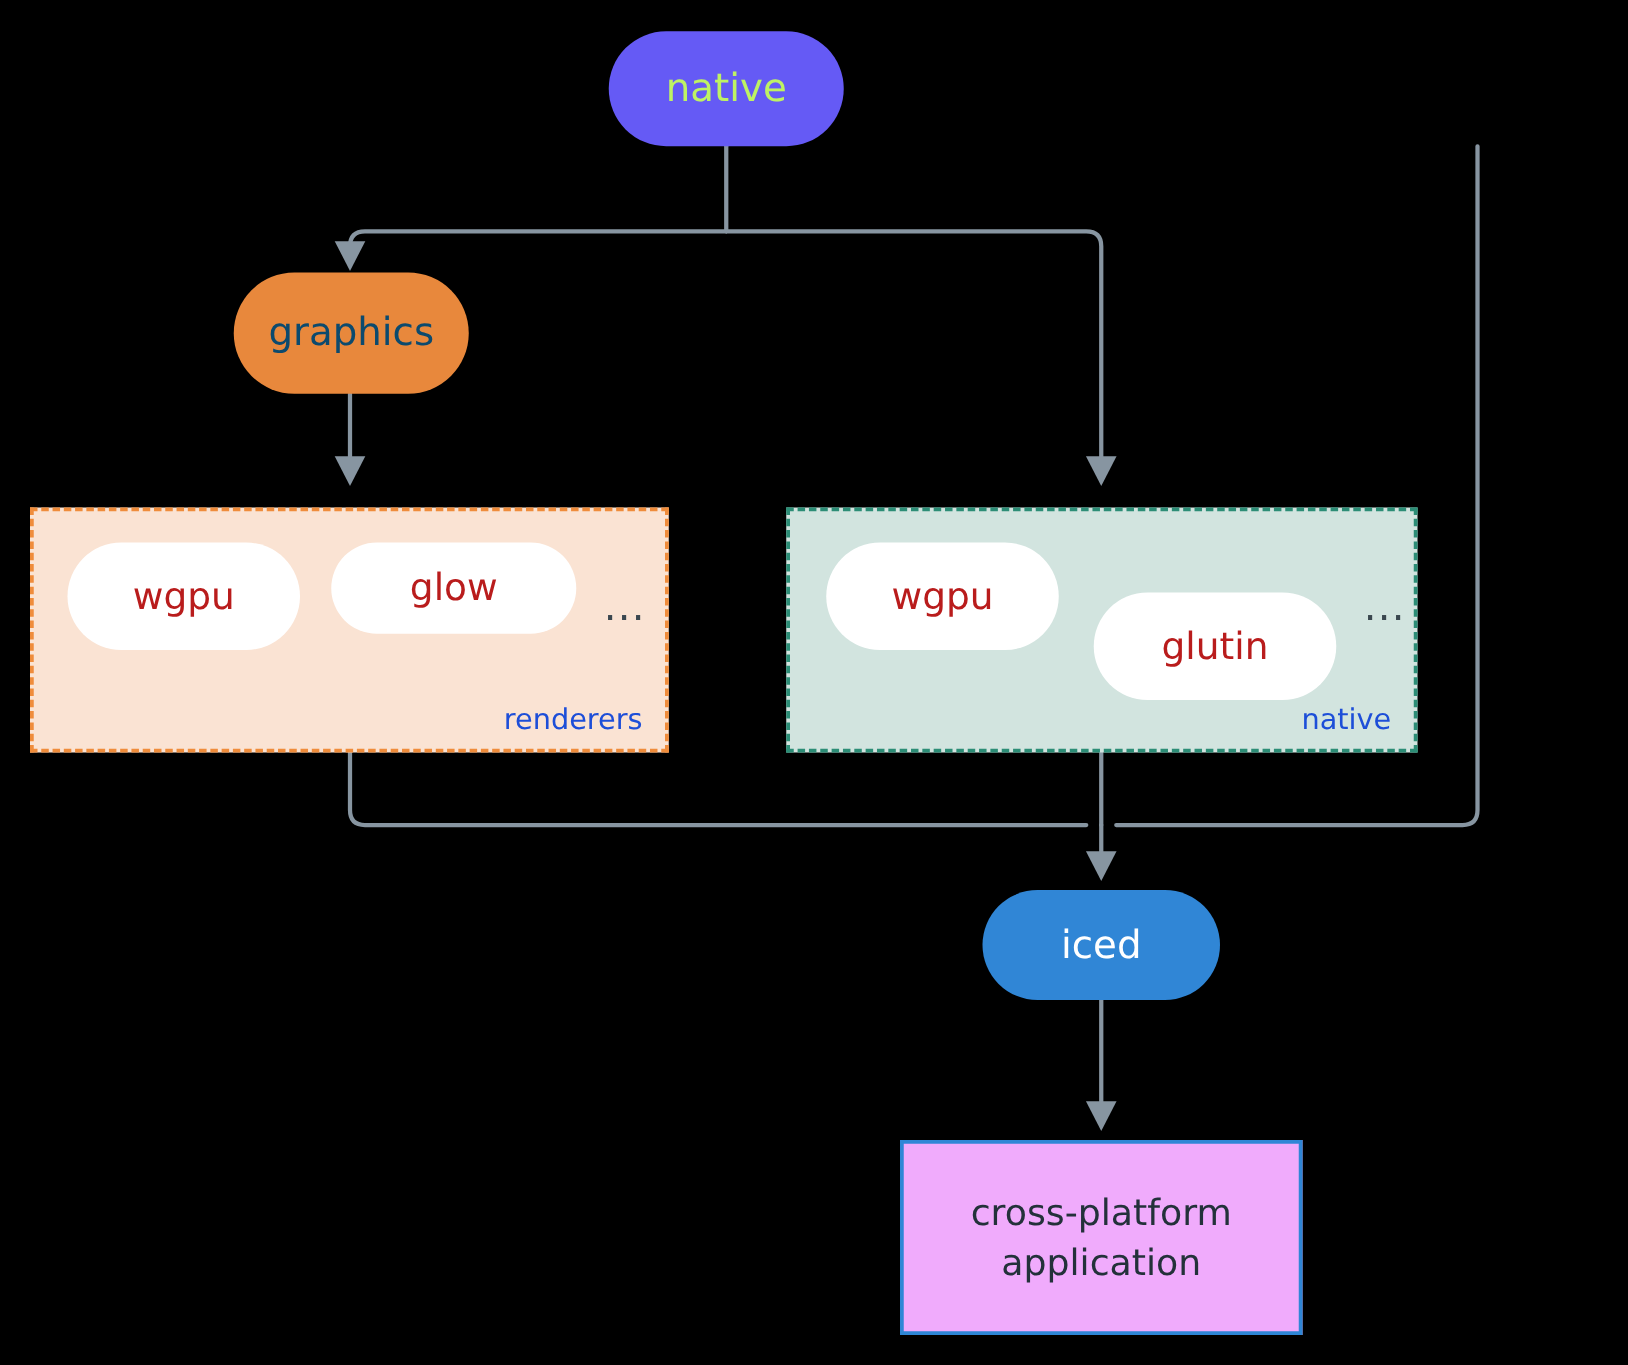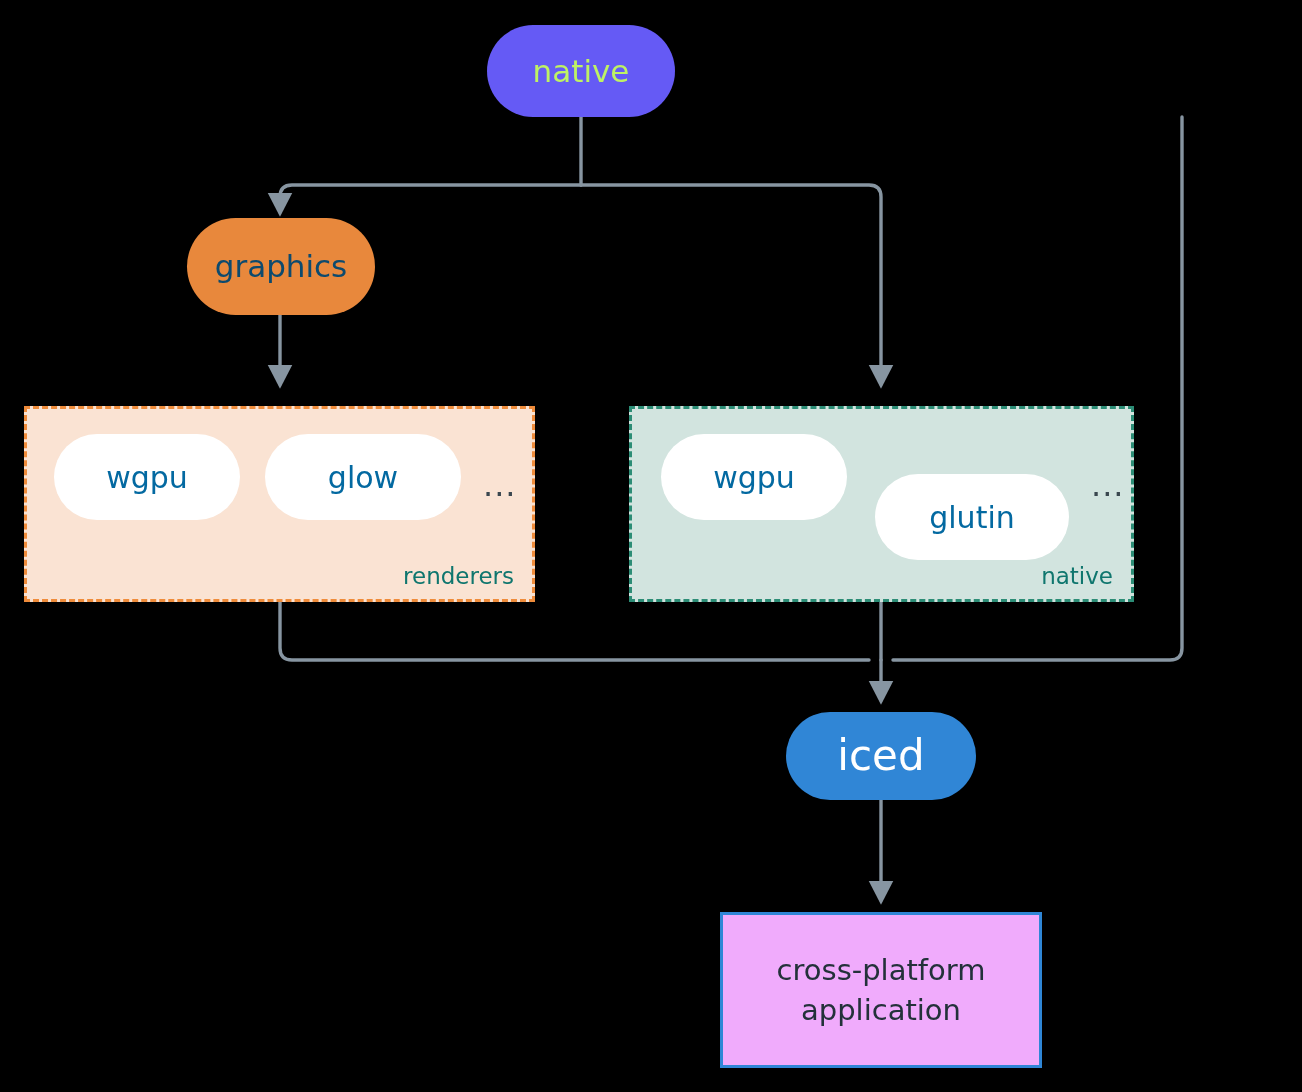--- a/index.html
+++ b/index.html
@@ -46,21 +46,21 @@
     font-size: 31px;
   }
   .pill-orange {
     background: #e8883c;
     color: #0c4a6e;
     font-size: 31px;
   }
   .pill-blue {
     background: #3086d6;
     color: #ffffff;
-    font-size: 42px;
+    font-size: 31px;
   }
 
   
   .cluster {
     position: absolute;
     box-sizing: border-box;
     border-style: dashed;
     border-width: 3px;
   }
   .cluster-renderers {
@@ -69,34 +69,34 @@
   }
   .cluster-shells {
     background: #d2e4df;
     border-color: #2c8d76;
   }
   .cluster-label {
     position: absolute;
     right: 18px;
     bottom: 10px;
     font-size: 23px;
-    color: #0f766e;
+    color: #1d4ed8;
     white-space: nowrap;
   }
 
   
   .chip {
     position: absolute;
     display: flex;
     align-items: center;
     justify-content: center;
     box-sizing: border-box;
     background: #ffffff;
     border-radius: 999px;
-    color: #0369a1;
+    color: #b91c1c;
     font-size: 30px;
   }
   .ellipsis {
     position: absolute;
     color: #3a474f;
     font-size: 32px;
     letter-spacing: 1px;
     line-height: 1;
   }
 
@@ -150,21 +150,21 @@
     </g>
   </svg>
 
   <div class="node pill pill-purple" style="left:487px; top:25px; width:188px; height:92px;">native</div>
 
 
   <div class="node pill pill-orange" style="left:187px; top:218px; width:188px; height:97px;">graphics</div>
 
   <div class="cluster cluster-renderers" style="left:24px; top:406px; width:511px; height:196px;">
     <div class="chip" style="left:27px; top:25px; width:186px; height:86px;">wgpu</div>
-    <div class="chip" style="left:238px; top:25px; width:196px; height:86px;">glow</div>
+    <div class="chip" style="left:238px; top:25px; width:196px; height:73px;">glow</div>
     <div class="ellipsis" style="left:456px; top:60px;">...</div>
     <div class="cluster-label">renderers</div>
   </div>
 
   <div class="cluster cluster-shells" style="left:629px; top:406px; width:505px; height:196px;">
     <div class="chip" style="left:29px; top:25px; width:186px; height:86px;">wgpu</div>
     <div class="chip" style="left:243px; top:25px; width:194px; height:86px;margin-top:40px;">glutin</div>
     <div class="ellipsis" style="left:459px; top:60px;">...</div>
     <div class="cluster-label">native</div>
   </div>

